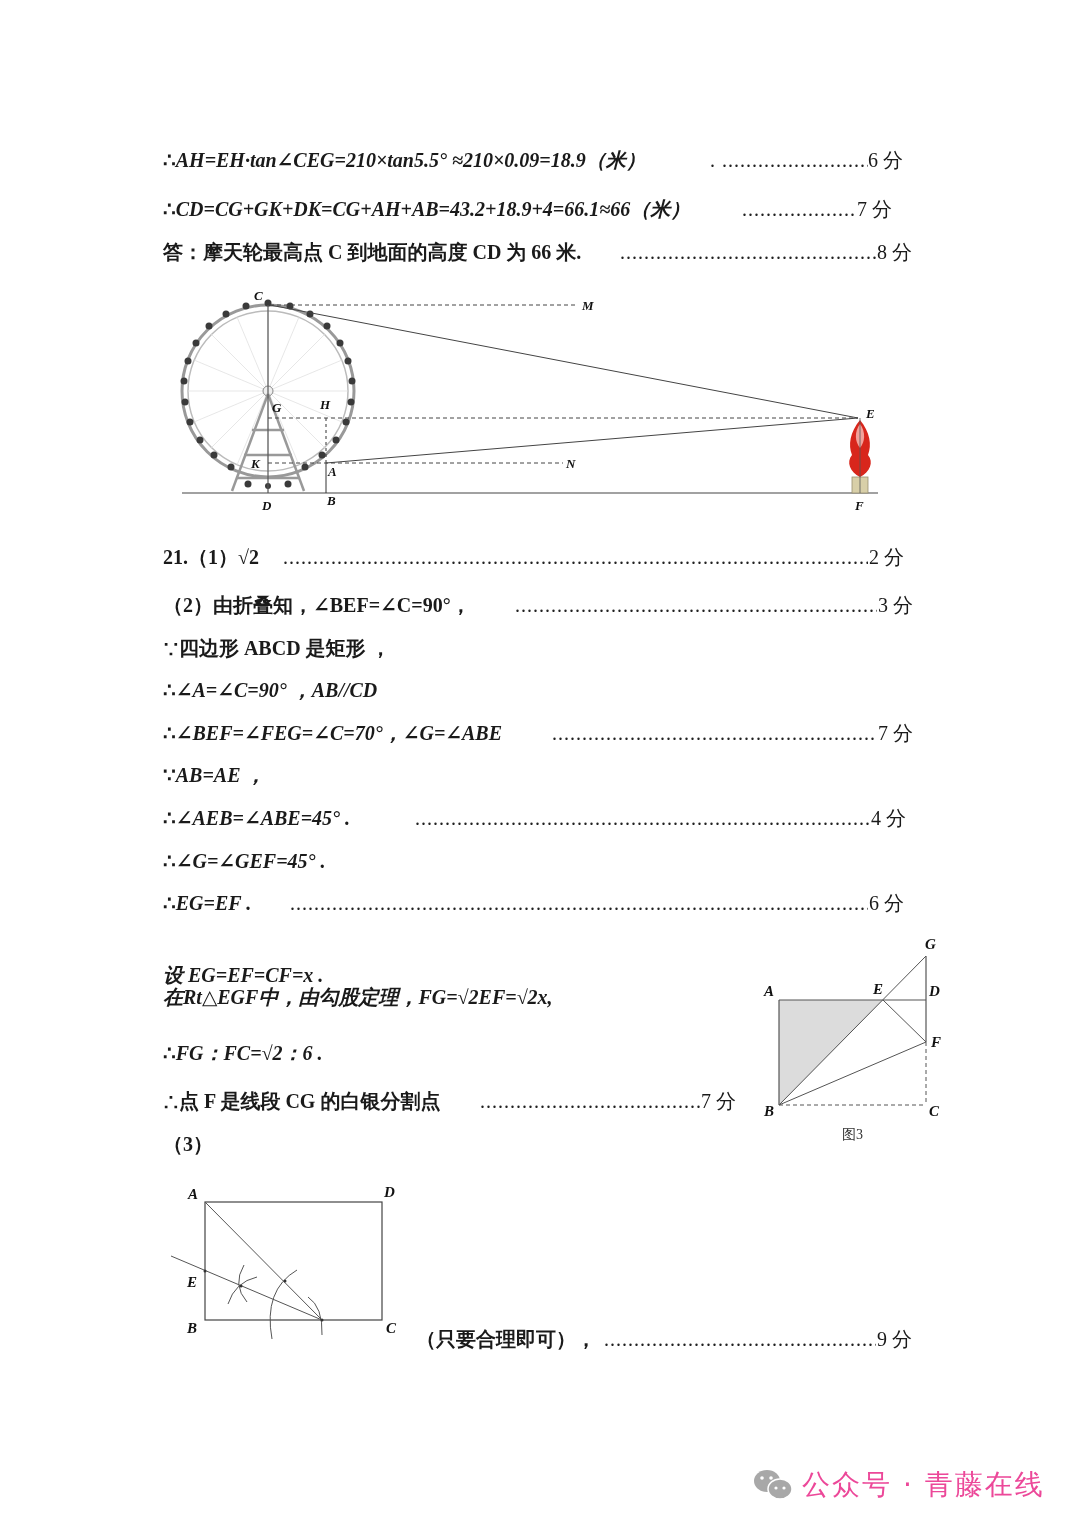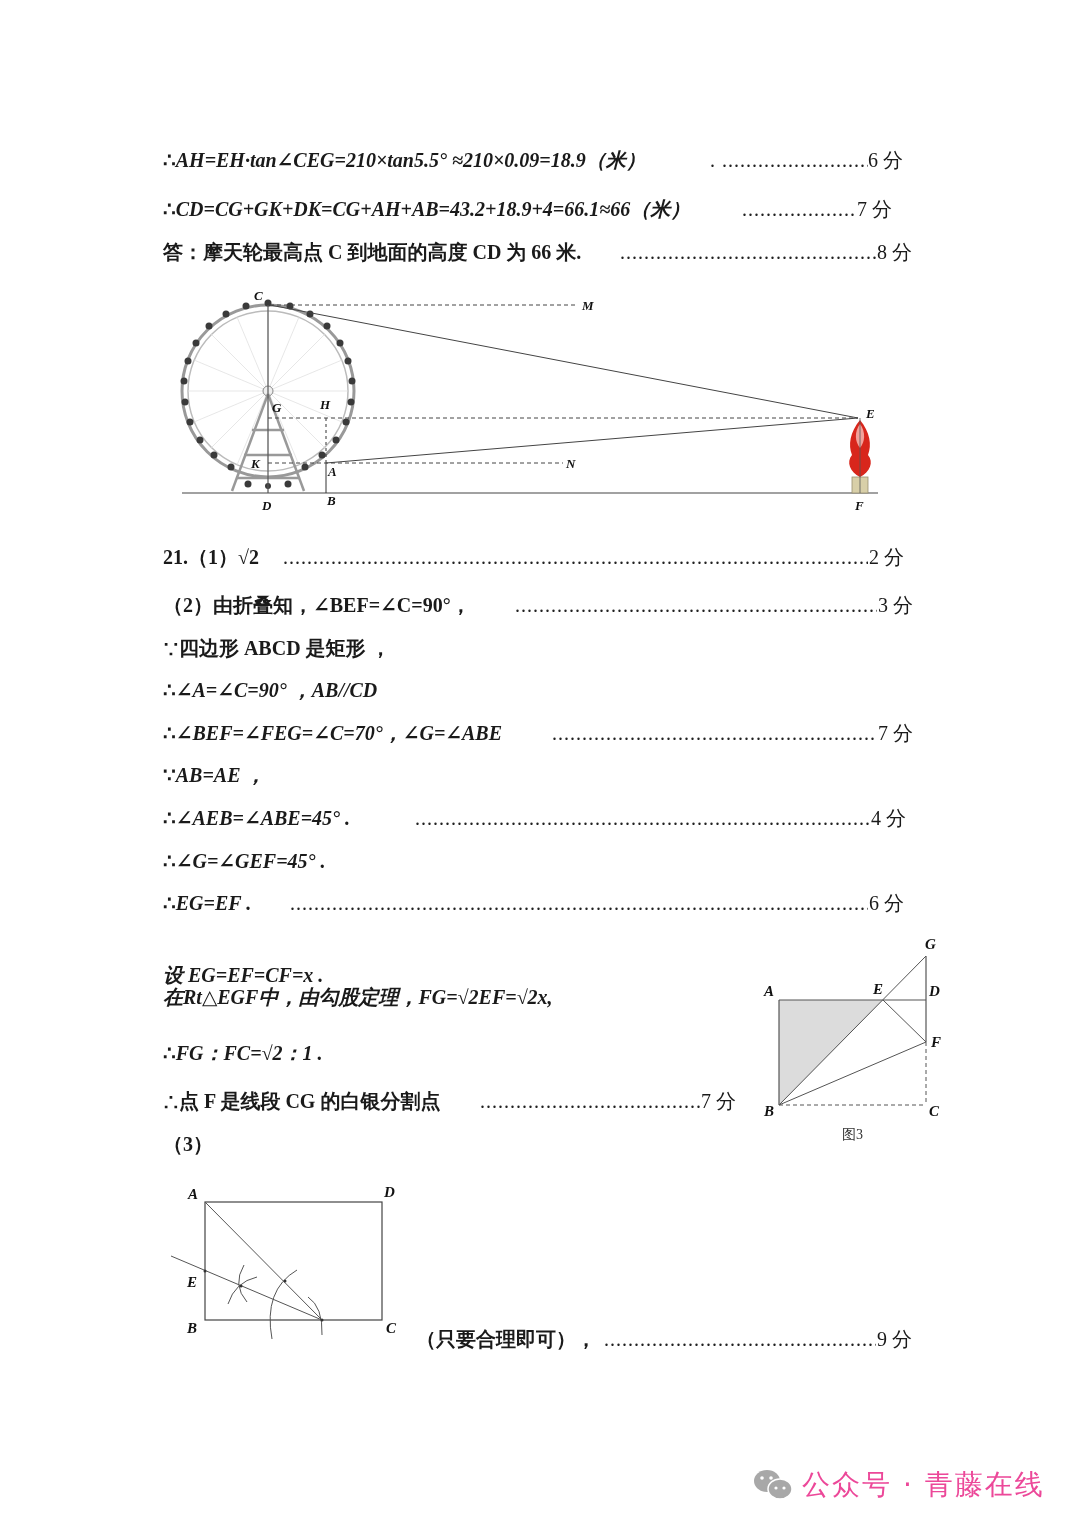--- a/index.html
+++ b/index.html
@@ -177,21 +177,21 @@
 
 <div class="line" style="top:932px;margin-top:30px;">
   <i>设 EG=EF=CF=x .</i>
 </div>
 
 <div class="line" style="top:984px;">
   <i>在Rt△EGF中，由勾股定理，FG=√2EF=√2x,</i>
 </div>
 
 <div class="line" style="top:1040px;">
-  <span>∴</span><i>FG：FC=√2：1 .</i>
+  <span>∴</span><i>FG：FC=√2：6 .</i>
 </div>
 
 <div class="line" style="top:1088px;">
   <span>∴</span><span>点 F 是线段 CG 的白银分割点</span>
 </div>
 <div class="dots" style="left:480px;top:1088px;width:220px;">.........................................................</div>
 <div class="score" style="left:701px;top:1088px;">7 分</div>
 
 <div class="line" style="top:1131px;">
   <span>（3）</span>

